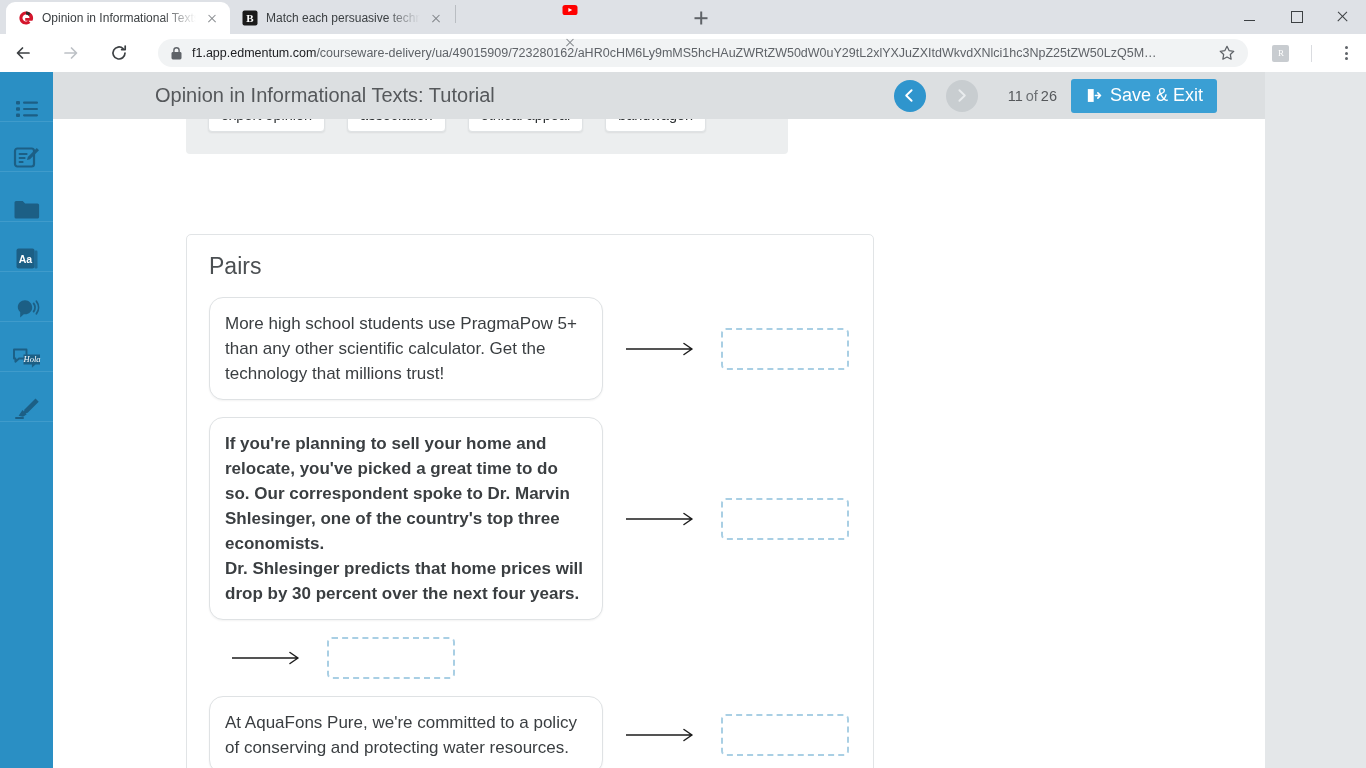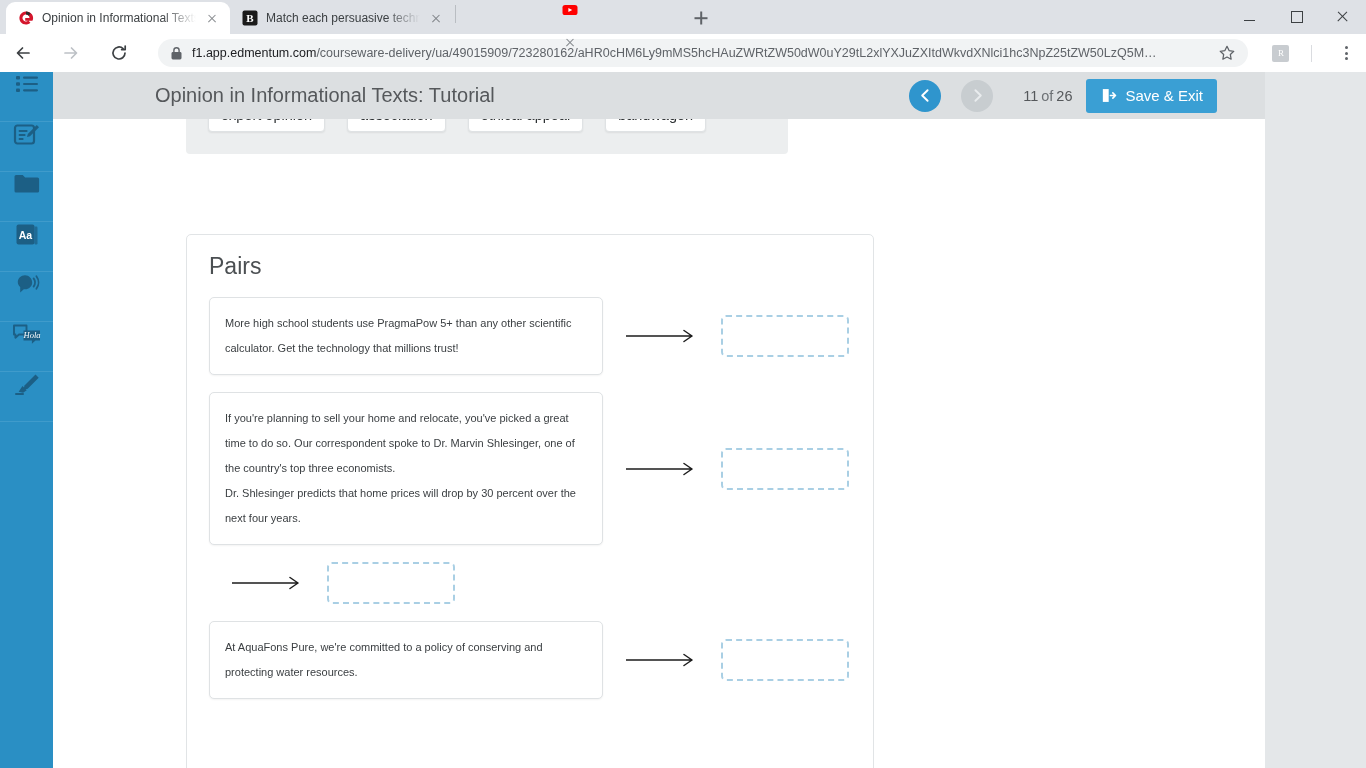--- a/index.html
+++ b/index.html
@@ -155,21 +155,21 @@
     overflow: hidden;
   }
 
   .sidebar {
     position: absolute; left: 0; top: 0;
     width: 53px; height: 696px;
     background: #2a8fc4;
   }
   .sb-item {
     width: 53px; height: 50px;
-    display: flex; align-items: flex-start; justify-content: center;
+    display: flex; align-items: flex-end; justify-content: center;
     border-bottom: 1px solid #3f9bcb;
   }
   .sb-item svg { display: block; }
 
   .content {
     position: absolute;
     left: 53px; top: 0;
     width: 1212px; height: 696px;
     background: #ffffff;
     overflow: hidden;
@@ -204,21 +204,21 @@
   .pagecount {
     font-size: 14.5px; color: #55585b;
     margin: 0 14px 0 30px;
     white-space: nowrap;
   }
   .pagecount .of { color: #6d7175; margin: 0 3px; }
   .saveexit {
     height: 34px;
     background: #3a9fd4;
     color: #ffffff;
-    font-size: 15px;
+    font-size: 18px;
     border-radius: 3px;
     display: flex; align-items: center;
     gap: 8px;
     padding: 0 14px;
     white-space: nowrap;
   }
 
   .scroll-area {
     position: absolute;
     left: 0; top: 0;
@@ -271,24 +271,24 @@
   }
   .pair-row {
     display: flex;
     align-items: center;
     margin-bottom: 17px;
   }
   .pair-text {
     width: 394px;
     background: #ffffff;
     border: 1px solid #dfe2e4;
-    border-radius: 5px;
+    border-radius: 14px;
     box-shadow: 0 1px 2px rgba(0,0,0,.05);
     padding: 13px 15px;
-    font-size: 11px;
+    font-size: 17px;
     line-height: 25px;
     color: #3a3e41;
   }
   .pair-arrow {
     width: 118px;
     display: flex; align-items: center; justify-content: center;
     flex: 0 0 118px;
   }
   .dropzone {
     width: 128px; height: 42px;
@@ -482,21 +482,21 @@
             <div class="pair-text">More high school students use PragmaPow 5+ than any other scientific calculator. Get the technology that millions trust!</div>
             <div class="pair-arrow">
               <svg width="72" height="16" viewBox="0 0 72 16">
                 <path d="M0 8h66M58 2.5L66 8l-8 5.5" fill="none" stroke="#1d1d1d" stroke-width="1.5" stroke-linecap="round" stroke-linejoin="round"></path>
               </svg>
             </div>
             <div class="dropzone"></div>
           </div>
 
           <div class="pair-row">
-            <div class="pair-text" style="white-space:pre-line;">If you're planning to sell your home and relocate, you've picked a great time to do so. Our correspondent spoke to Dr. Marvin Shlesinger, one of the country's top three economists.
+            <div class="pair-text" style="white-space:pre-line;font-weight:bold;">If you're planning to sell your home and relocate, you've picked a great time to do so. Our correspondent spoke to Dr. Marvin Shlesinger, one of the country's top three economists.
 Dr. Shlesinger predicts that home prices will drop by 30 percent over the next four years.</div>
             <div class="pair-arrow">
               <svg width="72" height="16" viewBox="0 0 72 16">
                 <path d="M0 8h66M58 2.5L66 8l-8 5.5" fill="none" stroke="#1d1d1d" stroke-width="1.5" stroke-linecap="round" stroke-linejoin="round"></path>
               </svg>
             </div>
             <div class="dropzone"></div>
           </div>
 
           <div class="pair-row">

